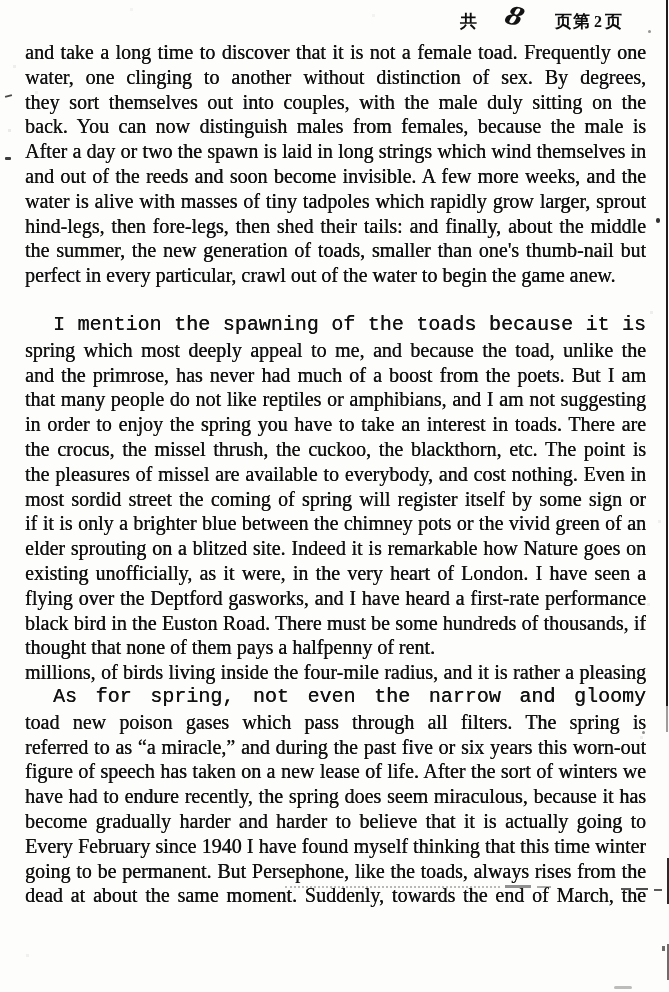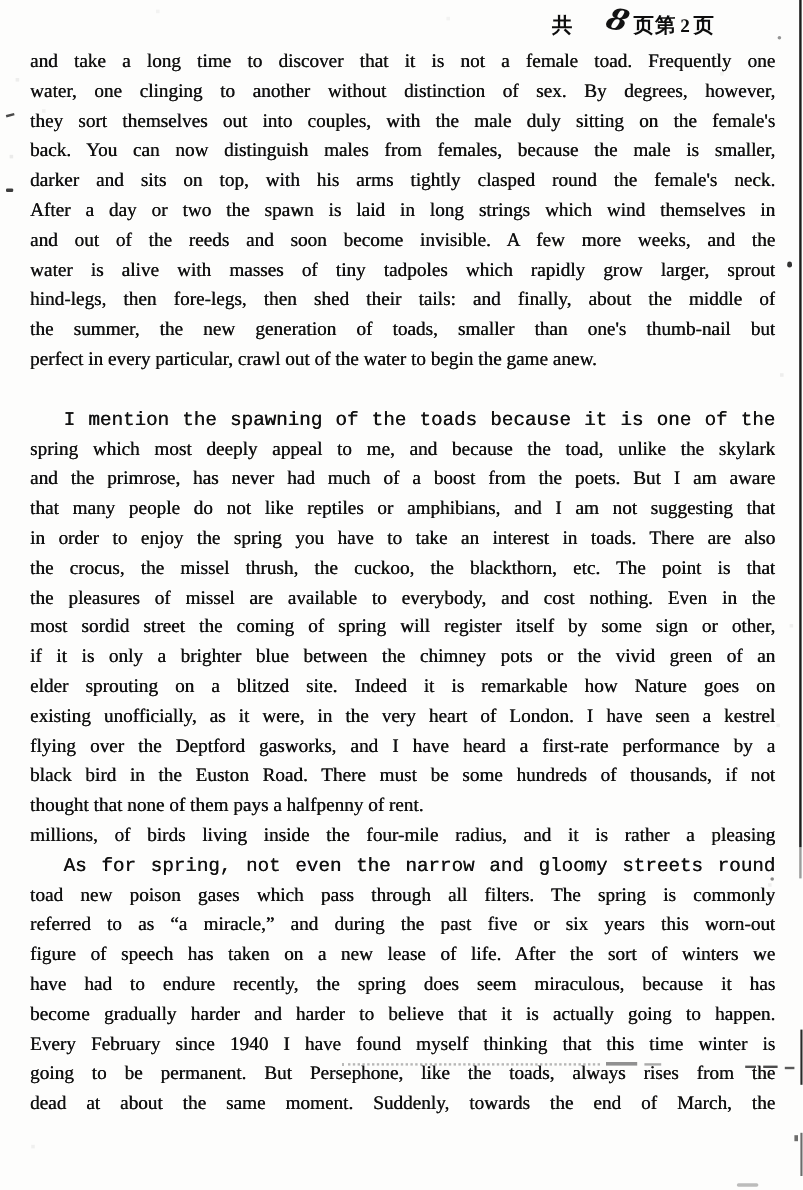--- a/index.html
+++ b/index.html
@@ -30,40 +30,40 @@
     margin-left: 24px;
     font-size: 25px;
     font-style: italic;
     font-weight: bold;
     font-family: "DejaVu Serif", serif;
     transform: rotate(13deg) skewX(-6deg);
     position: relative;
     top: -2px;
     color: #131313;
   }
-  .page-group { display: inline-block; }
+  .page-group { display: inline-block; margin-left: 27px; }
   .page-num { display: inline-block; margin: 0 3px; font-size: 16px; font-weight: bold; }
 
   
   .text-body {
     position: absolute;
     left: 25px;
     top: 40px;
     width: 621px;
   }
   .para { margin: 0; }
   .text-body .para:nth-child(2) { margin-top: 25px; }
   .line {
     line-height: 24.8px;
     height: 24.8px;
     overflow: hidden;
     text-align: justify;
     text-align-last: justify;
     text-justify: inter-word;
-    font-size: 16px;
+    font-size: 20px;
     color: #121212;
     text-shadow: 0.3px 0 0 #121212;
     white-space: normal;
   }
   .line.short { text-align-last: left; }
   .line.indent { padding-left: 28px; font-family: Liberation Mono, monospace; }
 
   
   .artifact { position: absolute; pointer-events: none; }
 
@@ -117,21 +117,20 @@
       <span class="hz">页第</span><span class="page-num">2</span><span class="hz">页</span>
     </span>
   </div>
 
   <div class="text-body" id="text-body">
       <div class="para">
         <div class="line">and take a long time to discover that it is not a female toad. Frequently one</div>
         <div class="line">water, one clinging to another without distinction of sex. By degrees, however,</div>
         <div class="line">they sort themselves out into couples, with the male duly sitting on the female's</div>
         <div class="line">back. You can now distinguish males from females, because the male is smaller,</div>
-        <div class="line">darker and sits on top, with his arms tightly clasped round the female's neck.</div>
         <div class="line">After a day or two the spawn is laid in long strings which wind themselves in</div>
         <div class="line">and out of the reeds and soon become invisible. A few more weeks, and the</div>
         <div class="line">water is alive with masses of tiny tadpoles which rapidly grow larger, sprout</div>
         <div class="line">hind-legs, then fore-legs, then shed their tails: and finally, about the middle of</div>
         <div class="line">the summer, the new generation of toads, smaller than one's thumb-nail but</div>
         <div class="line short">perfect in every particular, crawl out of the water to begin the game anew.</div>
       </div>
       <div class="para">
         <div class="line indent">I mention the spawning of the toads because it is one of the phenomena of</div>
         <div class="line">spring which most deeply appeal to me, and because the toad, unlike the skylark</div>

